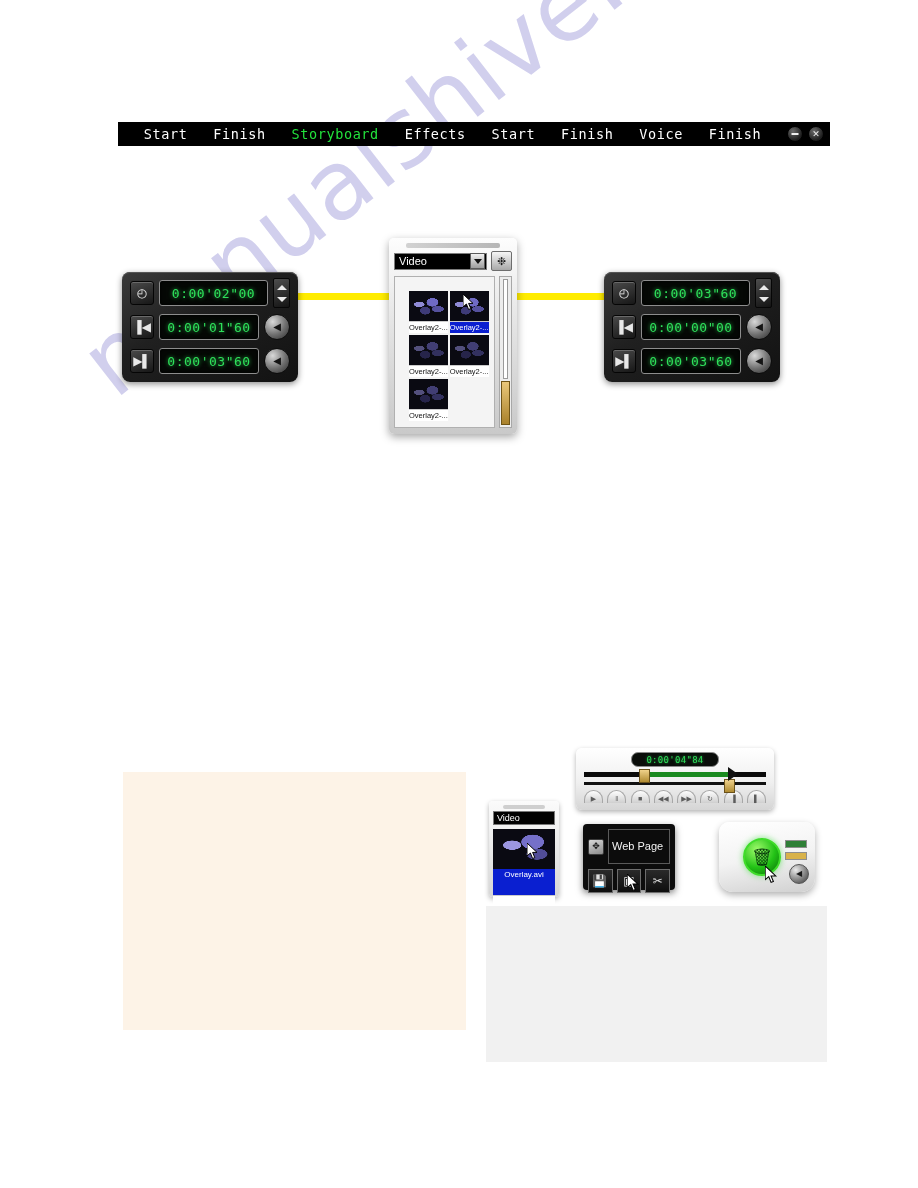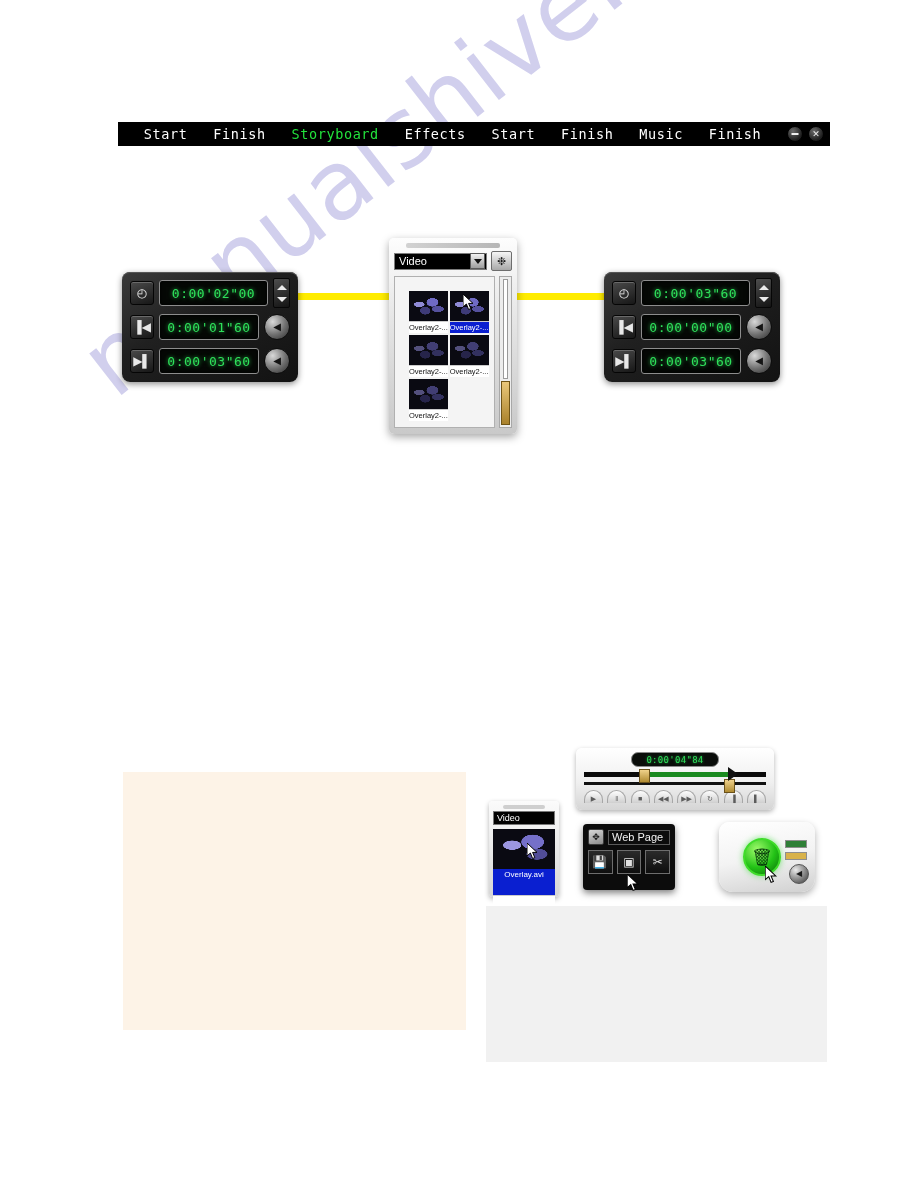--- a/index.html
+++ b/index.html
@@ -289,21 +289,21 @@
   }
   .wp-title{display:flex;align-items:center;gap:4px;margin-bottom:5px;}
   .wp-move{
     width:14px;height:14px;flex:0 0 14px;border-radius:2px;
     background:linear-gradient(160deg,#d8d8d8,#8c8c8c);
     border:1px solid #3a3a3a;display:flex;align-items:center;
     justify-content:center;font-size:9px;color:#111;line-height:1;
   }
   .wp-title .txt{
     flex:1 1 auto;color:#f2f2f2;font-size:11px;line-height:1;
-    border:1px solid #5a5a5a;padding:1px 3px;box-sizing:border-box;
+    border:1px solid #5a5a5a;padding:11px 3px;box-sizing:border-box;
     white-space:nowrap;overflow:hidden;
   }
   .wp-btns{display:flex;gap:4px;}
   .wp-btn{
     flex:1 1 0;height:22px;border:1px solid #6d6d6d;
     background:linear-gradient(180deg,#2a2a2a,#0e0e0e);
     display:flex;align-items:center;justify-content:center;
     color:#e2e2e2;font-size:12px;line-height:1;
   }
 
@@ -354,21 +354,21 @@
         <div class="item">Finish</div>
         <div style="flex: 1 1 auto;"></div>
         <div class="item active">Storyboard</div>
         <div style="flex: 1 1 auto;"></div>
         <div class="item">Effects</div>
         <div style="flex: 1 1 auto;"></div>
         <div class="item">Start</div>
         <div style="flex: 1 1 auto;"></div>
         <div class="item">Finish</div>
         <div style="flex: 1 1 auto;"></div>
-        <div class="item">Music</div>
+        <div class="item">Voice</div>
         <div style="flex: 1 1 auto;"></div>
         <div class="item">Finish</div>
         <div style="flex: 1 1 auto;"></div>
       </div>
     <div class="winbtns">
       <div class="winbtn min"></div>
       <div class="winbtn close"></div>
     </div>
   </div>
 

